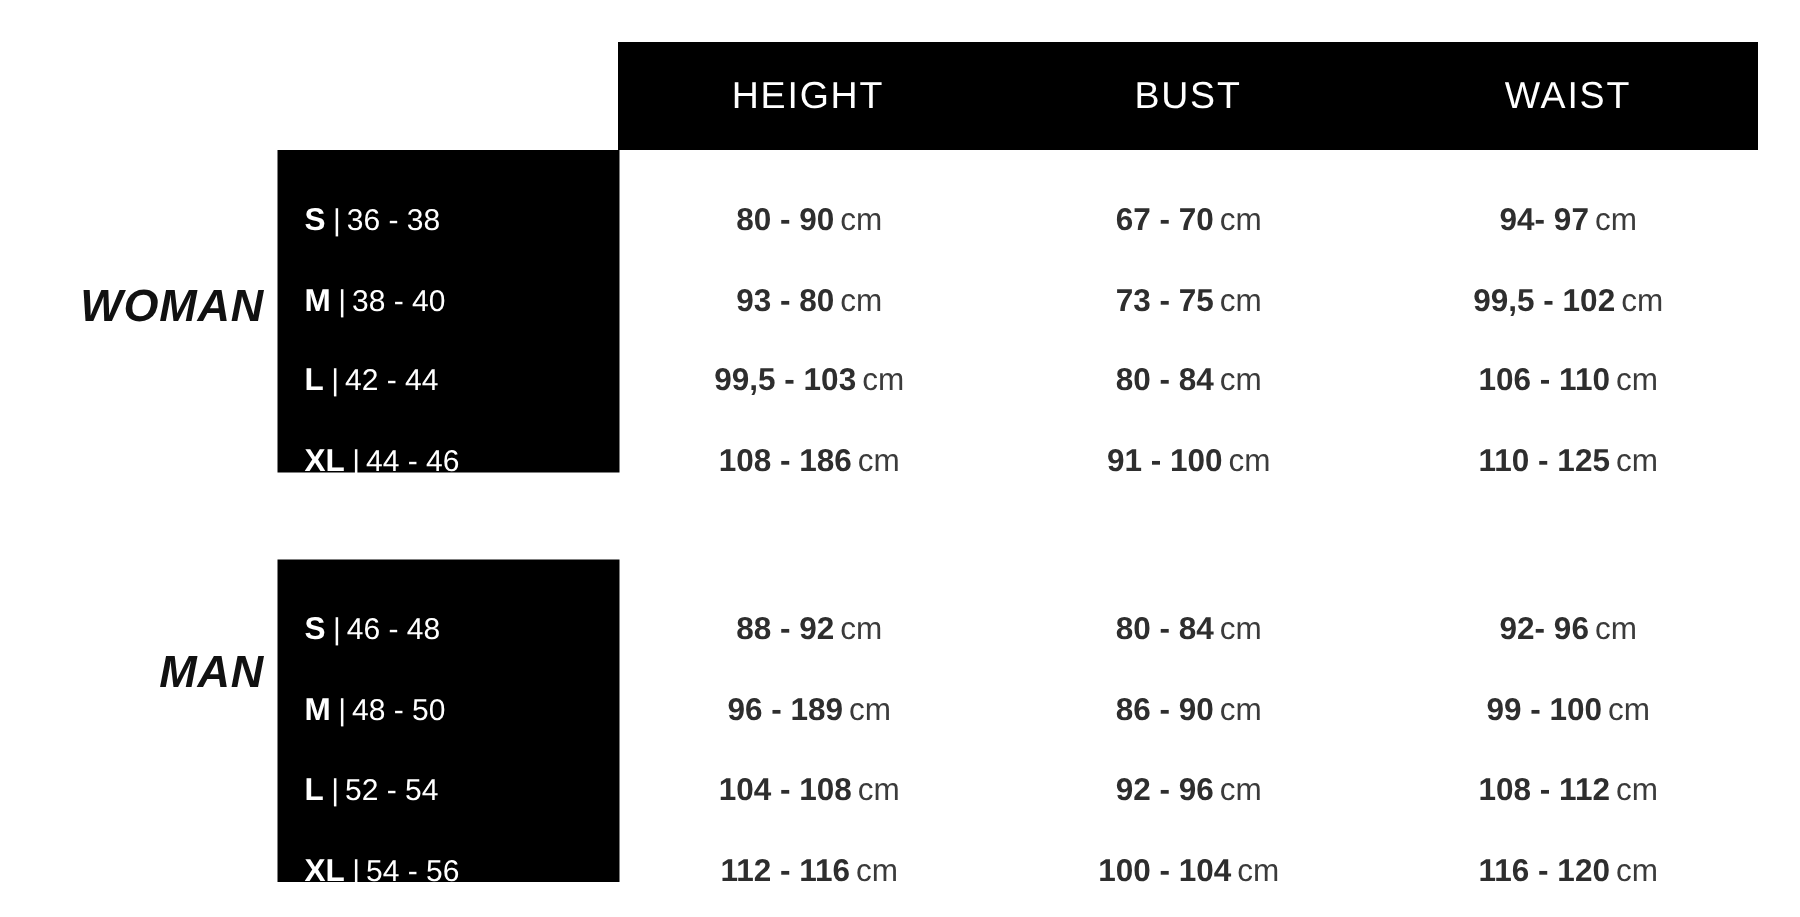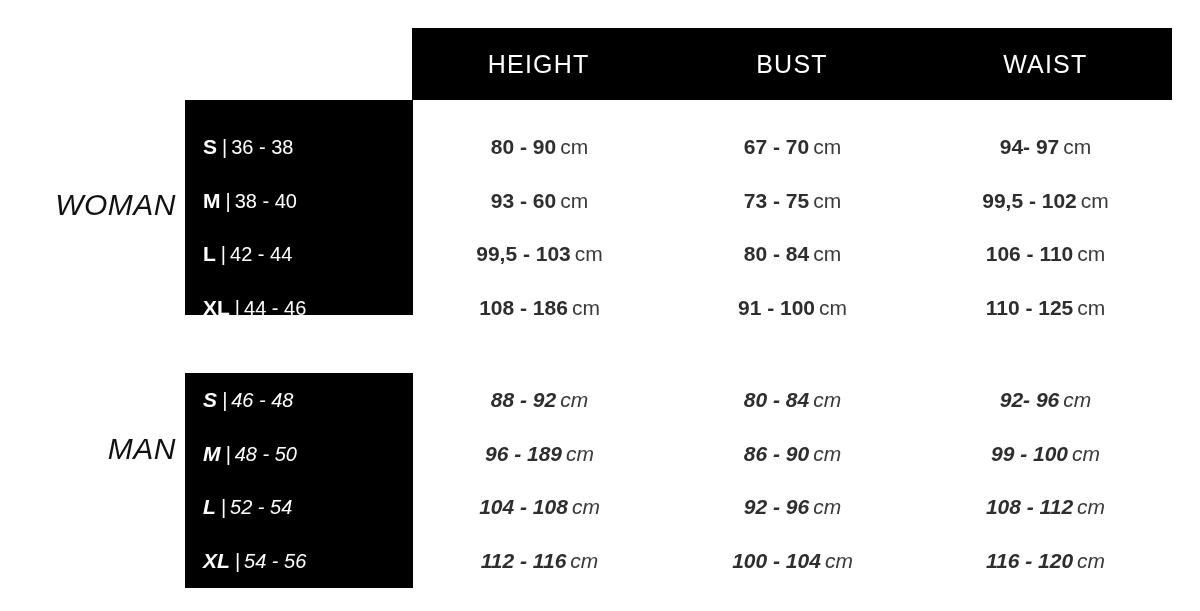--- a/index.html
+++ b/index.html
@@ -56,39 +56,39 @@
     width: 228px;
     background: #000000;
   }
   .size-block.woman { top: 100px; height: 215px; }
   .size-block.man   { top: 373px; height: 215px; }
 
   
   .group-label {
     position: absolute;
     font-size: 30px;
-    font-weight: normal;
+    font-weight: bold;
     font-style: italic;
     color: #111111;
     letter-spacing: 0.5px;
     text-align: right;
     width: 170px;
     left: 6px;
   }
   .group-label.woman { top: 188px; }
   .group-label.man   { top: 432px; }
 
   
   .rows {
     position: absolute;
     left: 185px;
     width: 987px;
   }
   .rows.woman { top: 100px; margin-top: 20px; }
-  .rows.man   { top: 373px; font-style: italic; }
+  .rows.man   { top: 393px; }
 
   .row {
     display: flex;
     height: 53.75px;
     align-items: center;
   }
 
   .size-cell {
     width: 228px;
     box-sizing: border-box;
@@ -157,21 +157,21 @@
       <div class="meas-cell">
         <span class="val">94- 97</span><span class="unit">cm</span>
       </div>
     </div>
 
     <div class="row">
       <div class="size-cell">
         <span class="sz">M</span><span class="sep">|</span><span class="rng">38 - 40</span>
       </div>
       <div class="meas-cell">
-        <span class="val">93 - 60</span><span class="unit">cm</span>
+        <span class="val">93 - 80</span><span class="unit">cm</span>
       </div>
       <div class="meas-cell">
         <span class="val">73 - 75</span><span class="unit">cm</span>
       </div>
       <div class="meas-cell">
         <span class="val">99,5 - 102</span><span class="unit">cm</span>
       </div>
     </div>
 
     <div class="row">

